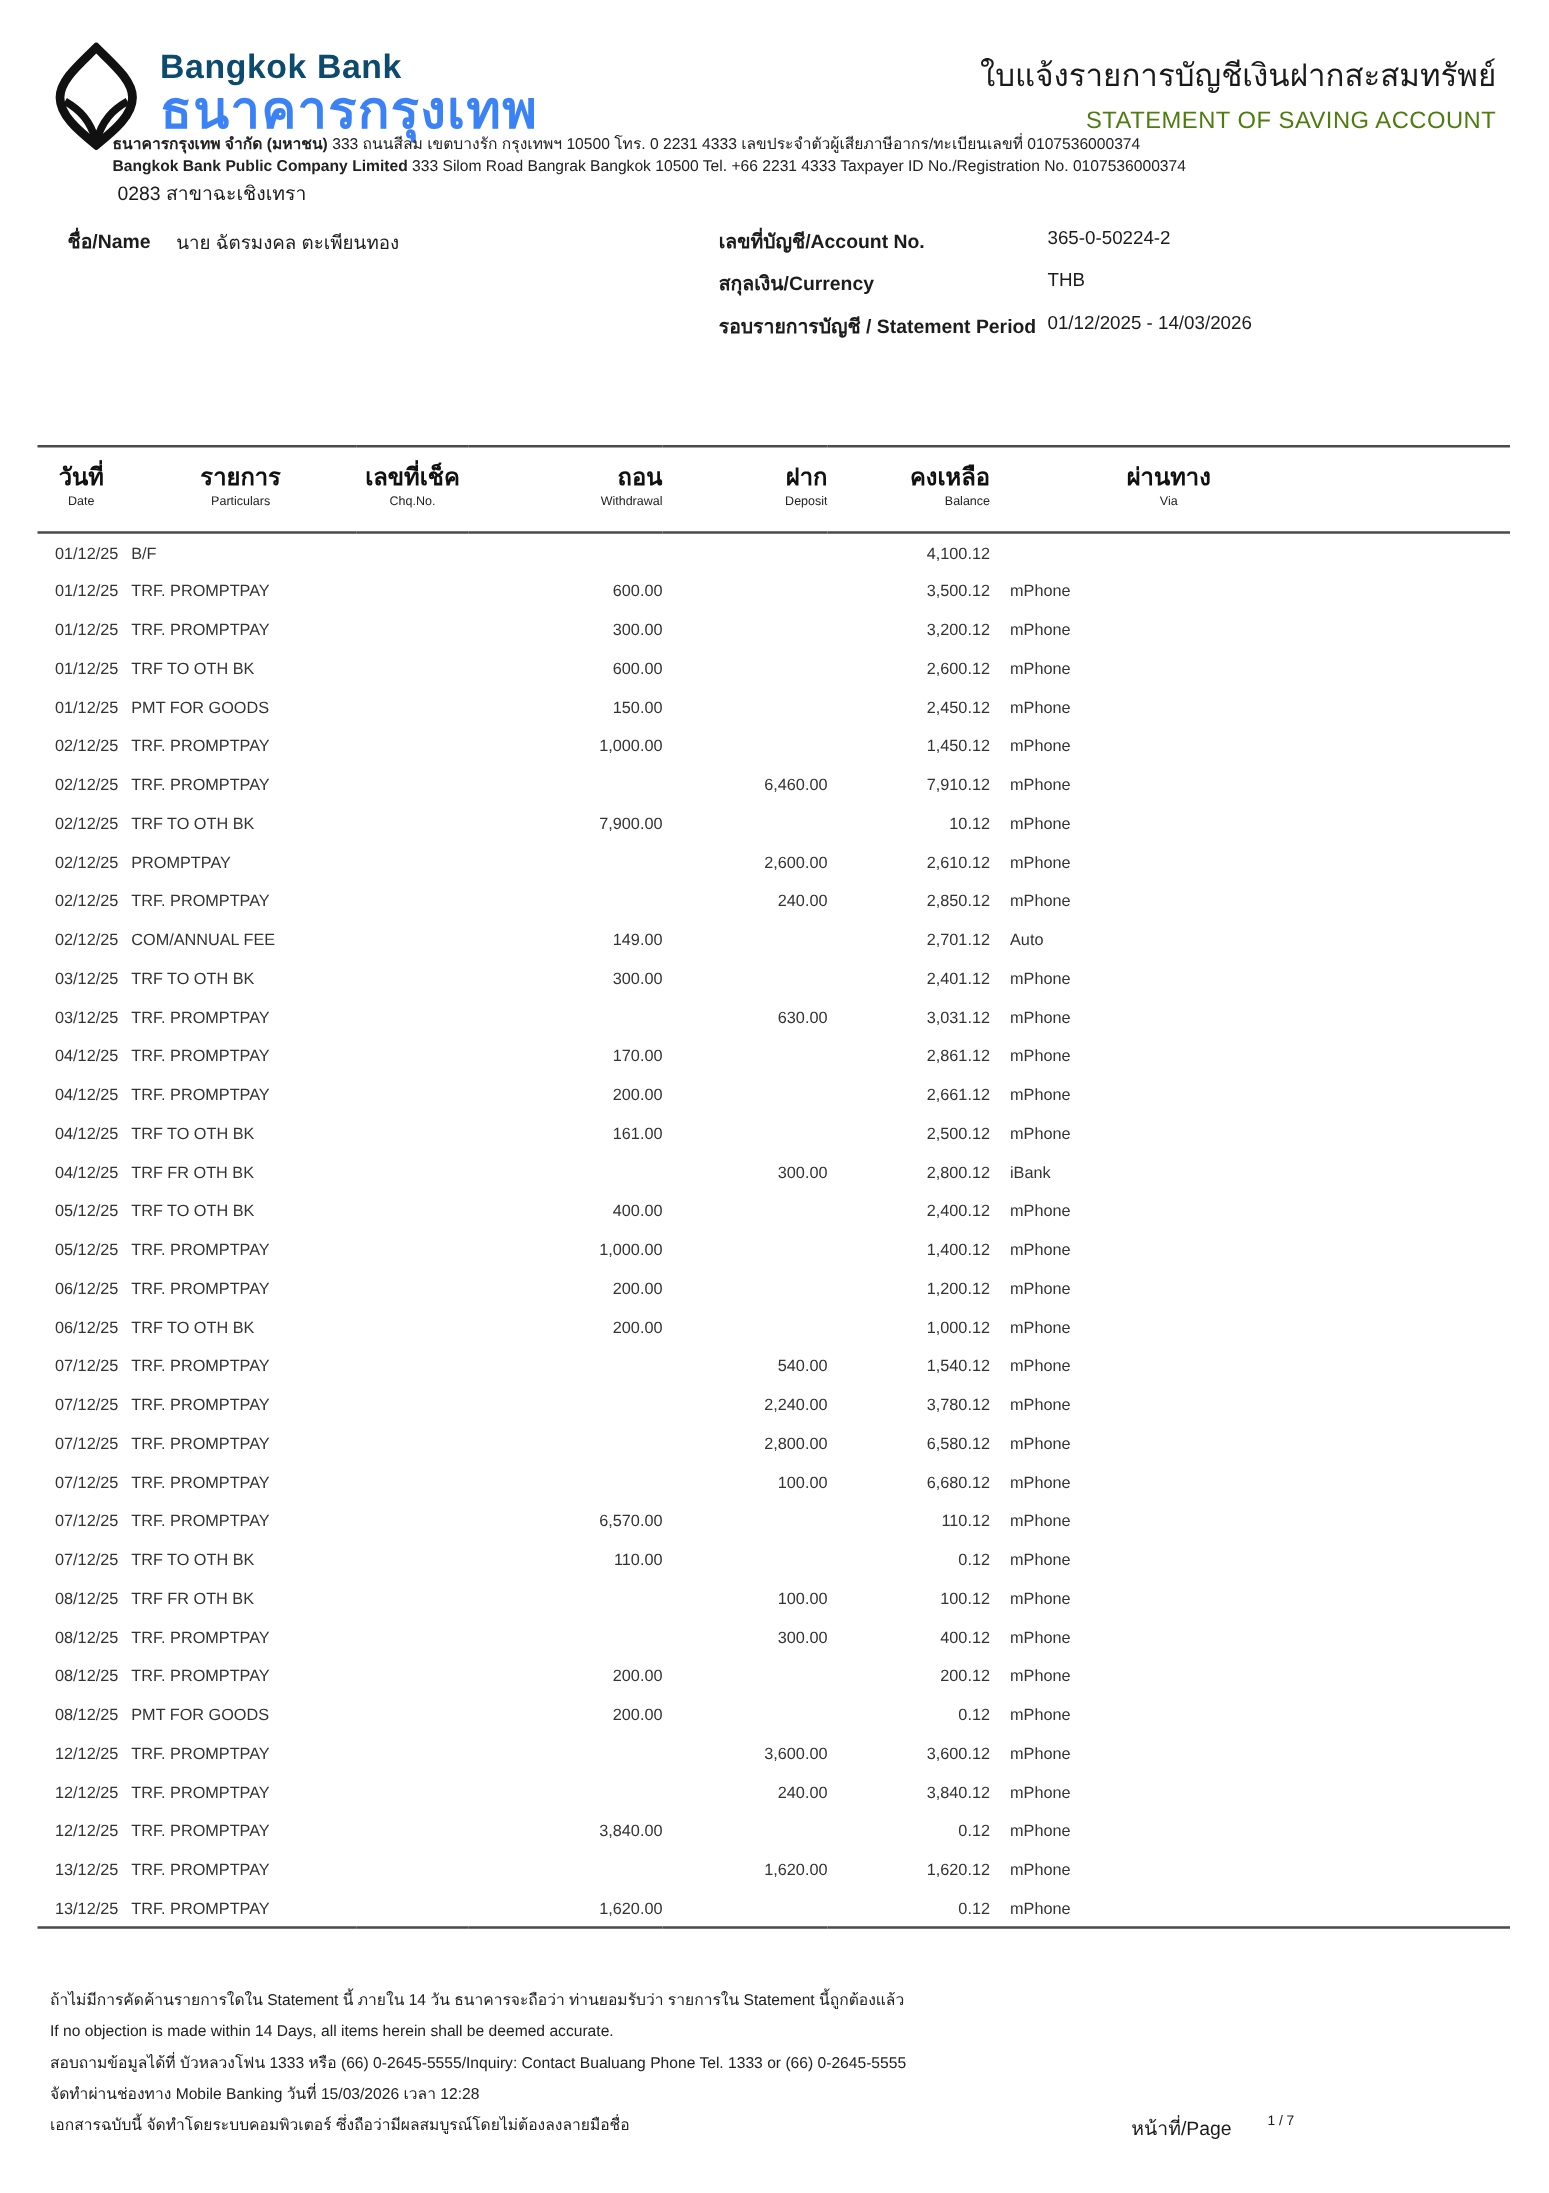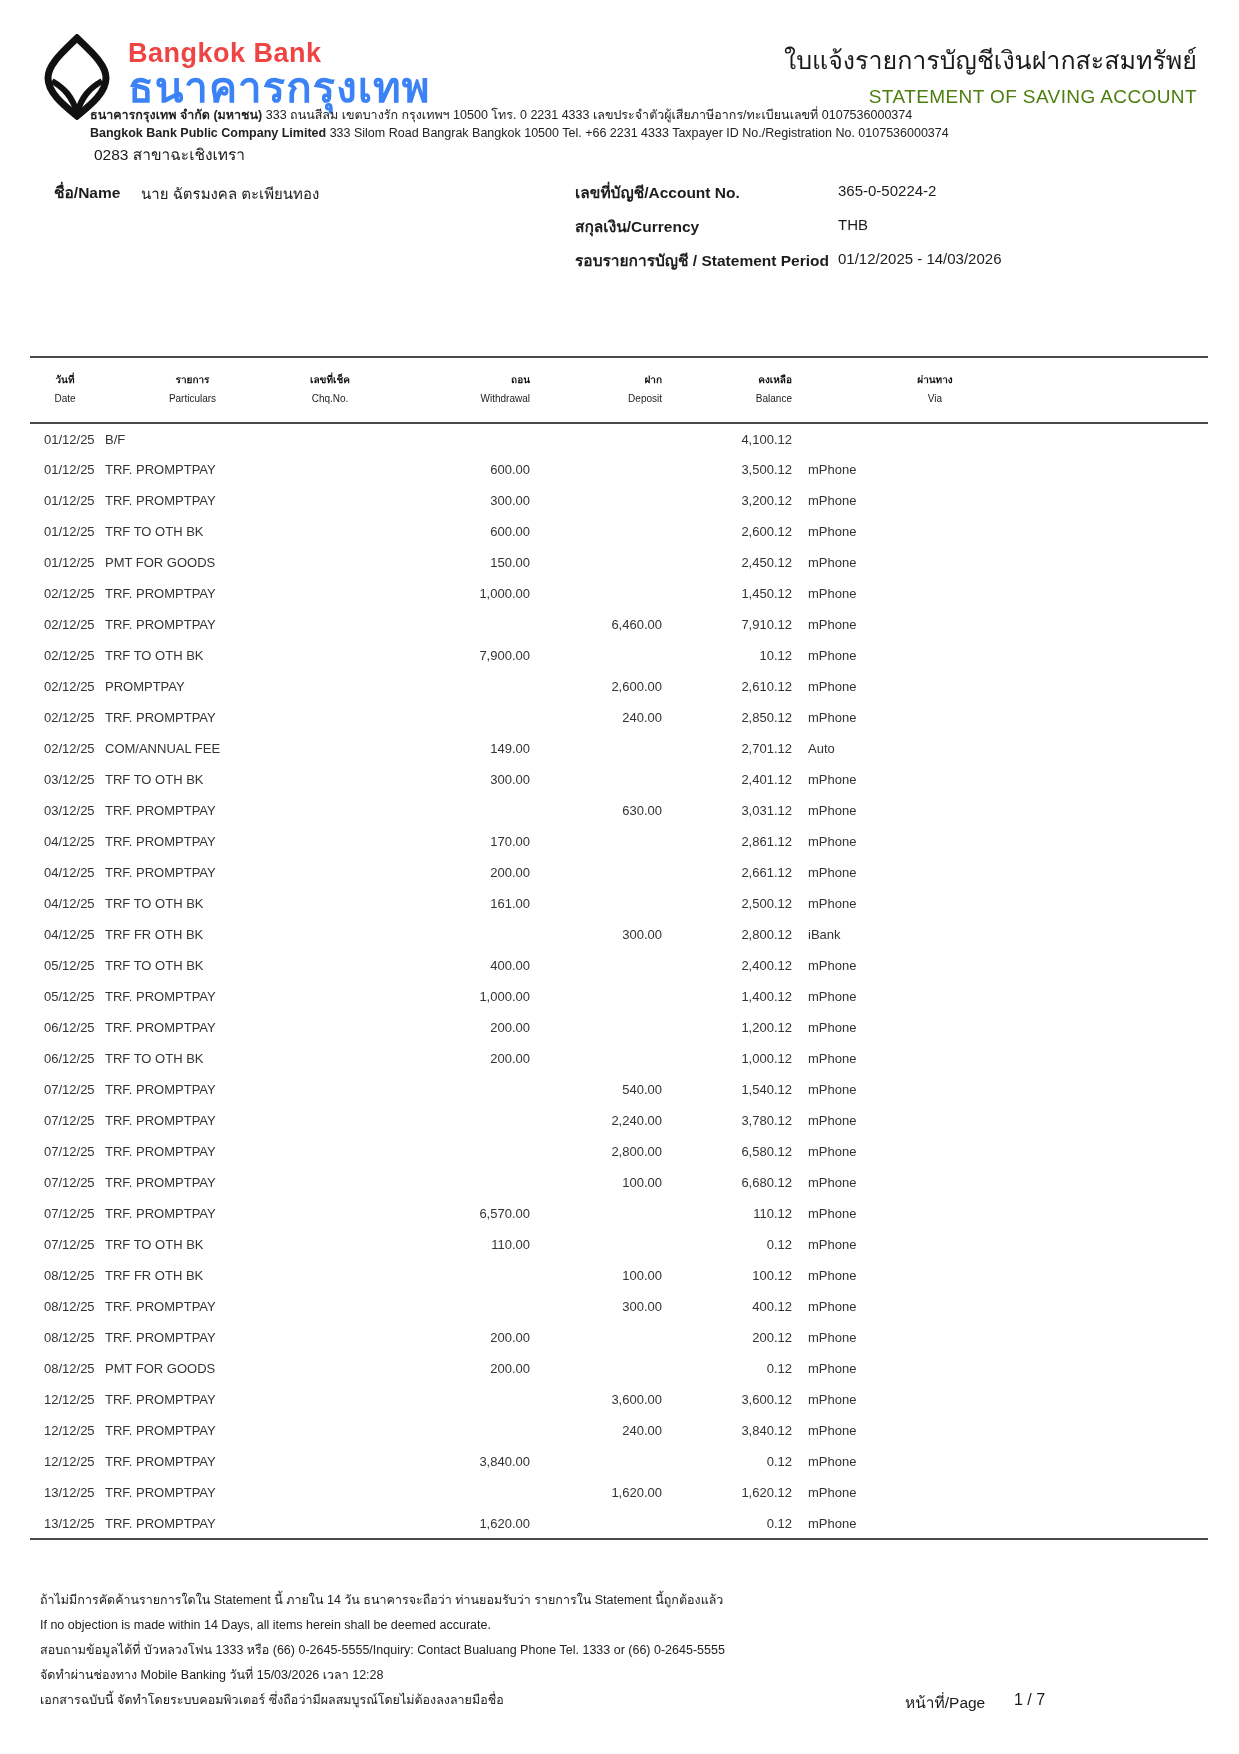--- a/index.html
+++ b/index.html
@@ -4,21 +4,21 @@
 <style>
   * { margin:0; padding:0; box-sizing:border-box; }
   html,body { background:#ffffff; }
   body { font-family:"Liberation Sans", sans-serif; color:#1c1c1c; }
   .page { position:relative; width:1239px; height:1754px; background:#fff; overflow:hidden; }
 
   
   .logo-block { position:absolute; top:34px; left:40px; display:flex; align-items:flex-start; }
   .logo-mark { width:74px; height:86px; }
   .logo-text { margin-left:14px; padding-top:4px; }
-  .logo-en { font-size:27px; font-weight:bold; letter-spacing:0.5px; color:#ef4444; }
+  .logo-en { font-size:27px; font-weight:bold; letter-spacing:0.5px; color:#0c4a6e; }
   .logo-th { font-size:42px; font-weight:bold; letter-spacing:1px; color:#3b82f6; margin-top:-2px; line-height:1.0; }
 
   .doc-title { position:absolute; top:40px; right:42px; text-align:right; }
   .title-th { font-size:25px; color:#1a1a1a; }
   .title-en { font-size:19px; color:#4d7c0f; margin-top:6px; letter-spacing:0.4px; }
 
   .address { position:absolute; left:90px; top:108px; font-size:12.5px; color:#222; }
   .addr-line { margin-bottom:3px; line-height:15px; }
   .addr-line b { font-weight:bold; }
 
@@ -30,21 +30,21 @@
   .info-row-label   { position:absolute; left:575px; font-size:15.5px; font-weight:bold; }
   .info-row-value   { position:absolute; left:838px; font-size:15px; }
   .r1 { top:180px; } .r1v { top:182px; }
   .r2 { top:214px; } .r2v { top:216px; }
   .r3 { top:248px; } .r3v { top:250px; }
 
   
   .stmt-table { position:absolute; left:30px; top:356px; width:1178px; border-collapse:collapse;
                 border-top:2px solid #4a4a4a; border-bottom:2px solid #4a4a4a; table-layout:fixed; }
   .stmt-table th, .stmt-table td { font-weight:normal; white-space:nowrap; overflow:hidden; }
-  .stmt-table thead tr.th-row th { font-size:10px; font-weight:bold; color:#111; padding-top:8px; height:36px; vertical-align:middle; }
+  .stmt-table thead tr.th-row th { font-size:19px; font-weight:bold; color:#111; padding-top:8px; height:36px; vertical-align:middle; }
   .stmt-table thead tr.en-row th { font-size:10px; color:#222; height:30px; vertical-align:top; }
   .stmt-table thead tr.en-row    { border-bottom:2px solid #4a4a4a; }
   .stmt-table tbody tr { height:31px; }
   .stmt-table tbody td { font-size:13px; color:#333; vertical-align:middle; }
 
   .col-date        { width:70px;  text-align:left;  padding-left:14px; }
   .col-particulars { width:185px; text-align:left;  padding-left:5px; }
   .col-chq_no      { width:90px;  text-align:center; }
   .col-withdrawal  { width:155px; text-align:right; }
   .col-deposit     { width:132px; text-align:right; }
@@ -52,21 +52,21 @@
   .col-via         { width:416px; text-align:left;  padding-left:16px; }
 
   .stmt-table thead th.col-date,
   .stmt-table thead th.col-particulars { text-align:center; padding-left:0; }
   .stmt-table thead th.col-via { text-align:center; padding-left:0; padding-right:130px; }
 
   
   .footer-notes { position:absolute; left:40px; top:1593px; font-size:12.5px; color:#222; }
   .footer-notes .note { margin-bottom:11px; line-height:14px; }
   .page-indicator-label { position:absolute; left:905px; top:1690px; font-size:15.5px; color:#1a1a1a; }
-  .page-indicator-value { position:absolute; left:1014px; top:1691px; font-size:16px; color:#1a1a1a; }
+  .page-indicator-value { position:absolute; left:1014px; top:1691px; font-size:11px; color:#1a1a1a; }
 </style>
 </head>
 <body>
 
 <div class="page">
 
   <div class="logo-block">
     <svg class="logo-mark" viewBox="0 0 74 86" aria-hidden="true">
       <path d="M37 4 C50 17 66 30 66 44 C66 58 52 70 37 82 C22 70 8 58 8 44 C8 30 24 17 37 4 Z" fill="none" stroke="#111" stroke-width="7"></path>
       <path d="M12 47 C24 54 32 62 37 79" fill="none" stroke="#111" stroke-width="6"></path>

